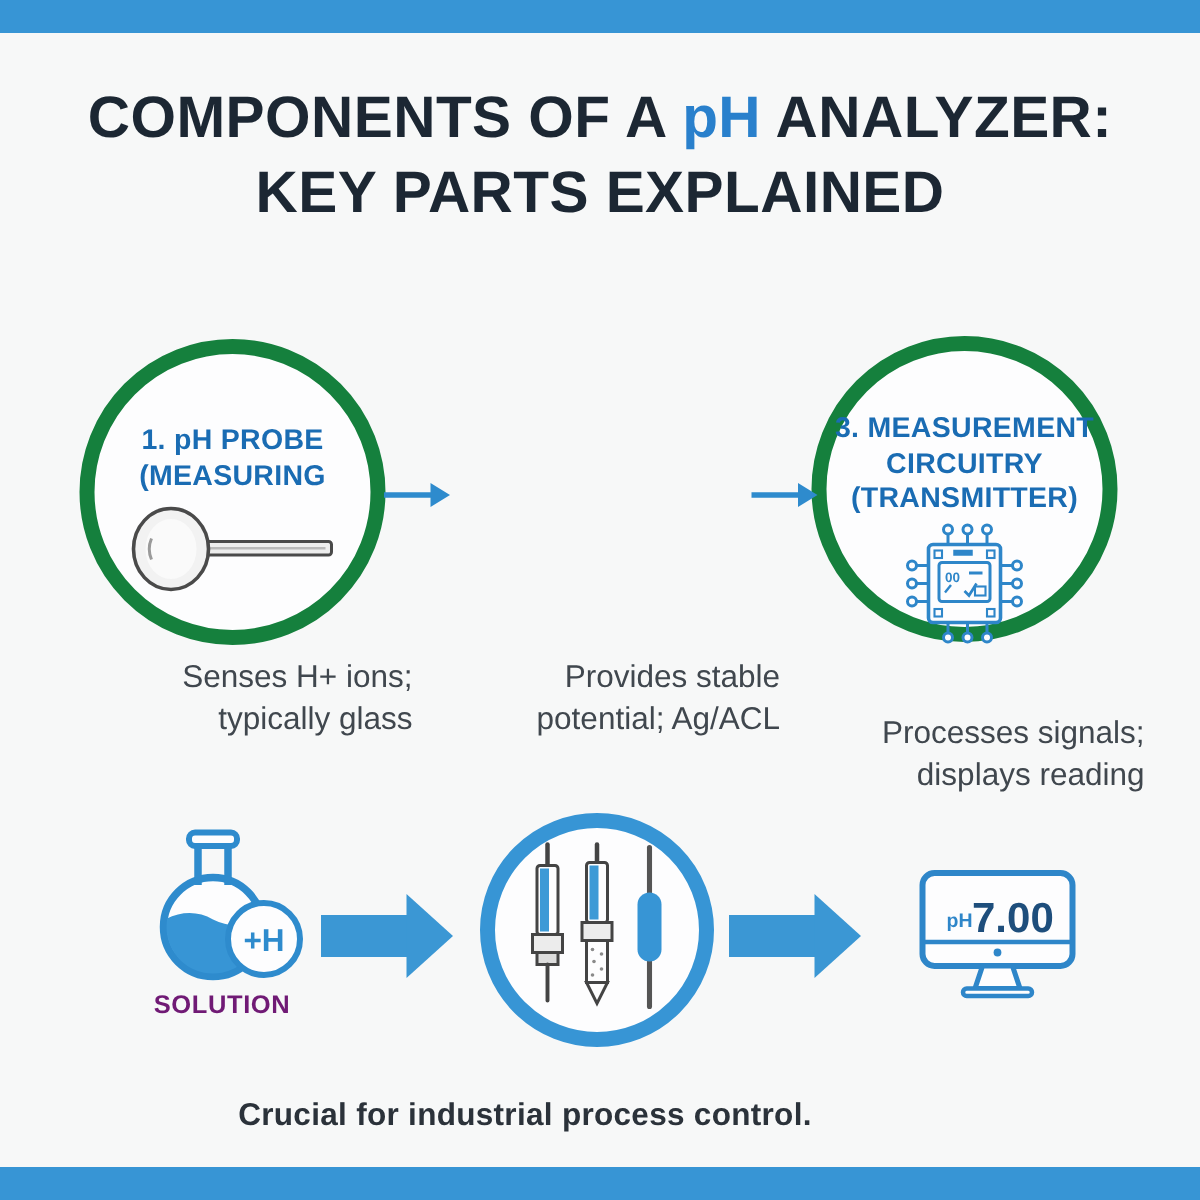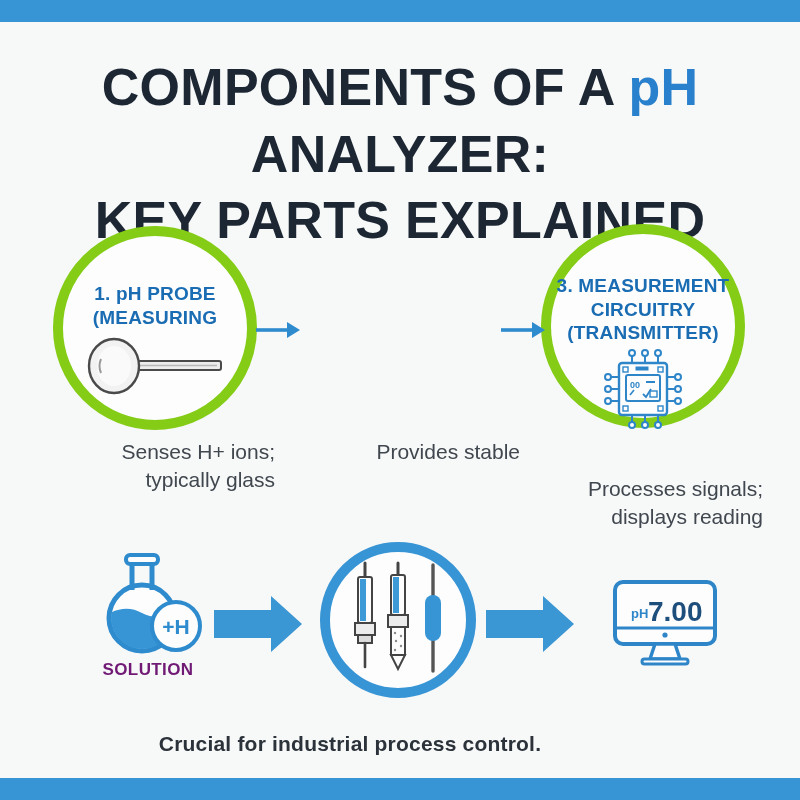--- a/index.html
+++ b/index.html
@@ -7,26 +7,26 @@
     position:relative;width:800px;height:800px;margin:0 auto;
     background:#f7f8f8;overflow:hidden;
     font-family:"Liberation Sans","DejaVu Sans",sans-serif;
   }
   .bar{position:absolute;left:0;width:800px;height:22px;background:#3795d5;}
   .bar.top{top:0;}
   .bar.bottom{bottom:0;}
 
   .title{
     position:absolute;top:54px;left:0;width:800px;text-align:center;
-    font-size:52px;font-weight:bold;color:#1c2733;line-height:1.28;letter-spacing:.3px;
+    font-size:39px;font-weight:bold;color:#1c2733;line-height:1.28;letter-spacing:.3px;
   }
   .title .hl{color:#2980cc;}
 
   .circle{
-    position:absolute;width:184px;height:184px;border:10px solid #84cc16;
+    position:absolute;width:184px;height:184px;border:10px solid #15803d;
     border-radius:50%;background:#fdfdfe;text-align:center;box-sizing:content-box;
   }
   .c1{left:53px;top:226px;}
   .c2{left:298px;top:226px;}
   .c3{left:541px;top:224px;}
   .circle-label{
     margin-top:46px;font-size:19px;font-weight:bold;color:#1a6cb3;line-height:1.24;letter-spacing:.2px;
   }
   .c3 .circle-label{margin-top:40px;}
   .circle-icon{margin-top:8px;}
@@ -172,20 +172,21 @@
       <polygon points="32,4 45,12 32,20" fill="#2e8bcd"></polygon>
     </svg>
   </div>
 
   <div class="caption cap1">
     <div>Senses H+ ions;</div>
     <div>typically glass</div>
   </div>
   <div class="caption cap2">
     <div>Provides stable</div>
+    <div>potential; Ag/ACL</div>
   </div>
   <div class="caption cap3">
     <div>Processes signals;</div>
     <div>displays reading</div>
   </div>
 
   <div class="flask-wrap">
     <svg width="120" height="108" viewBox="0 0 120 108">
       <defs>
         <clipPath id="flaskclip">

